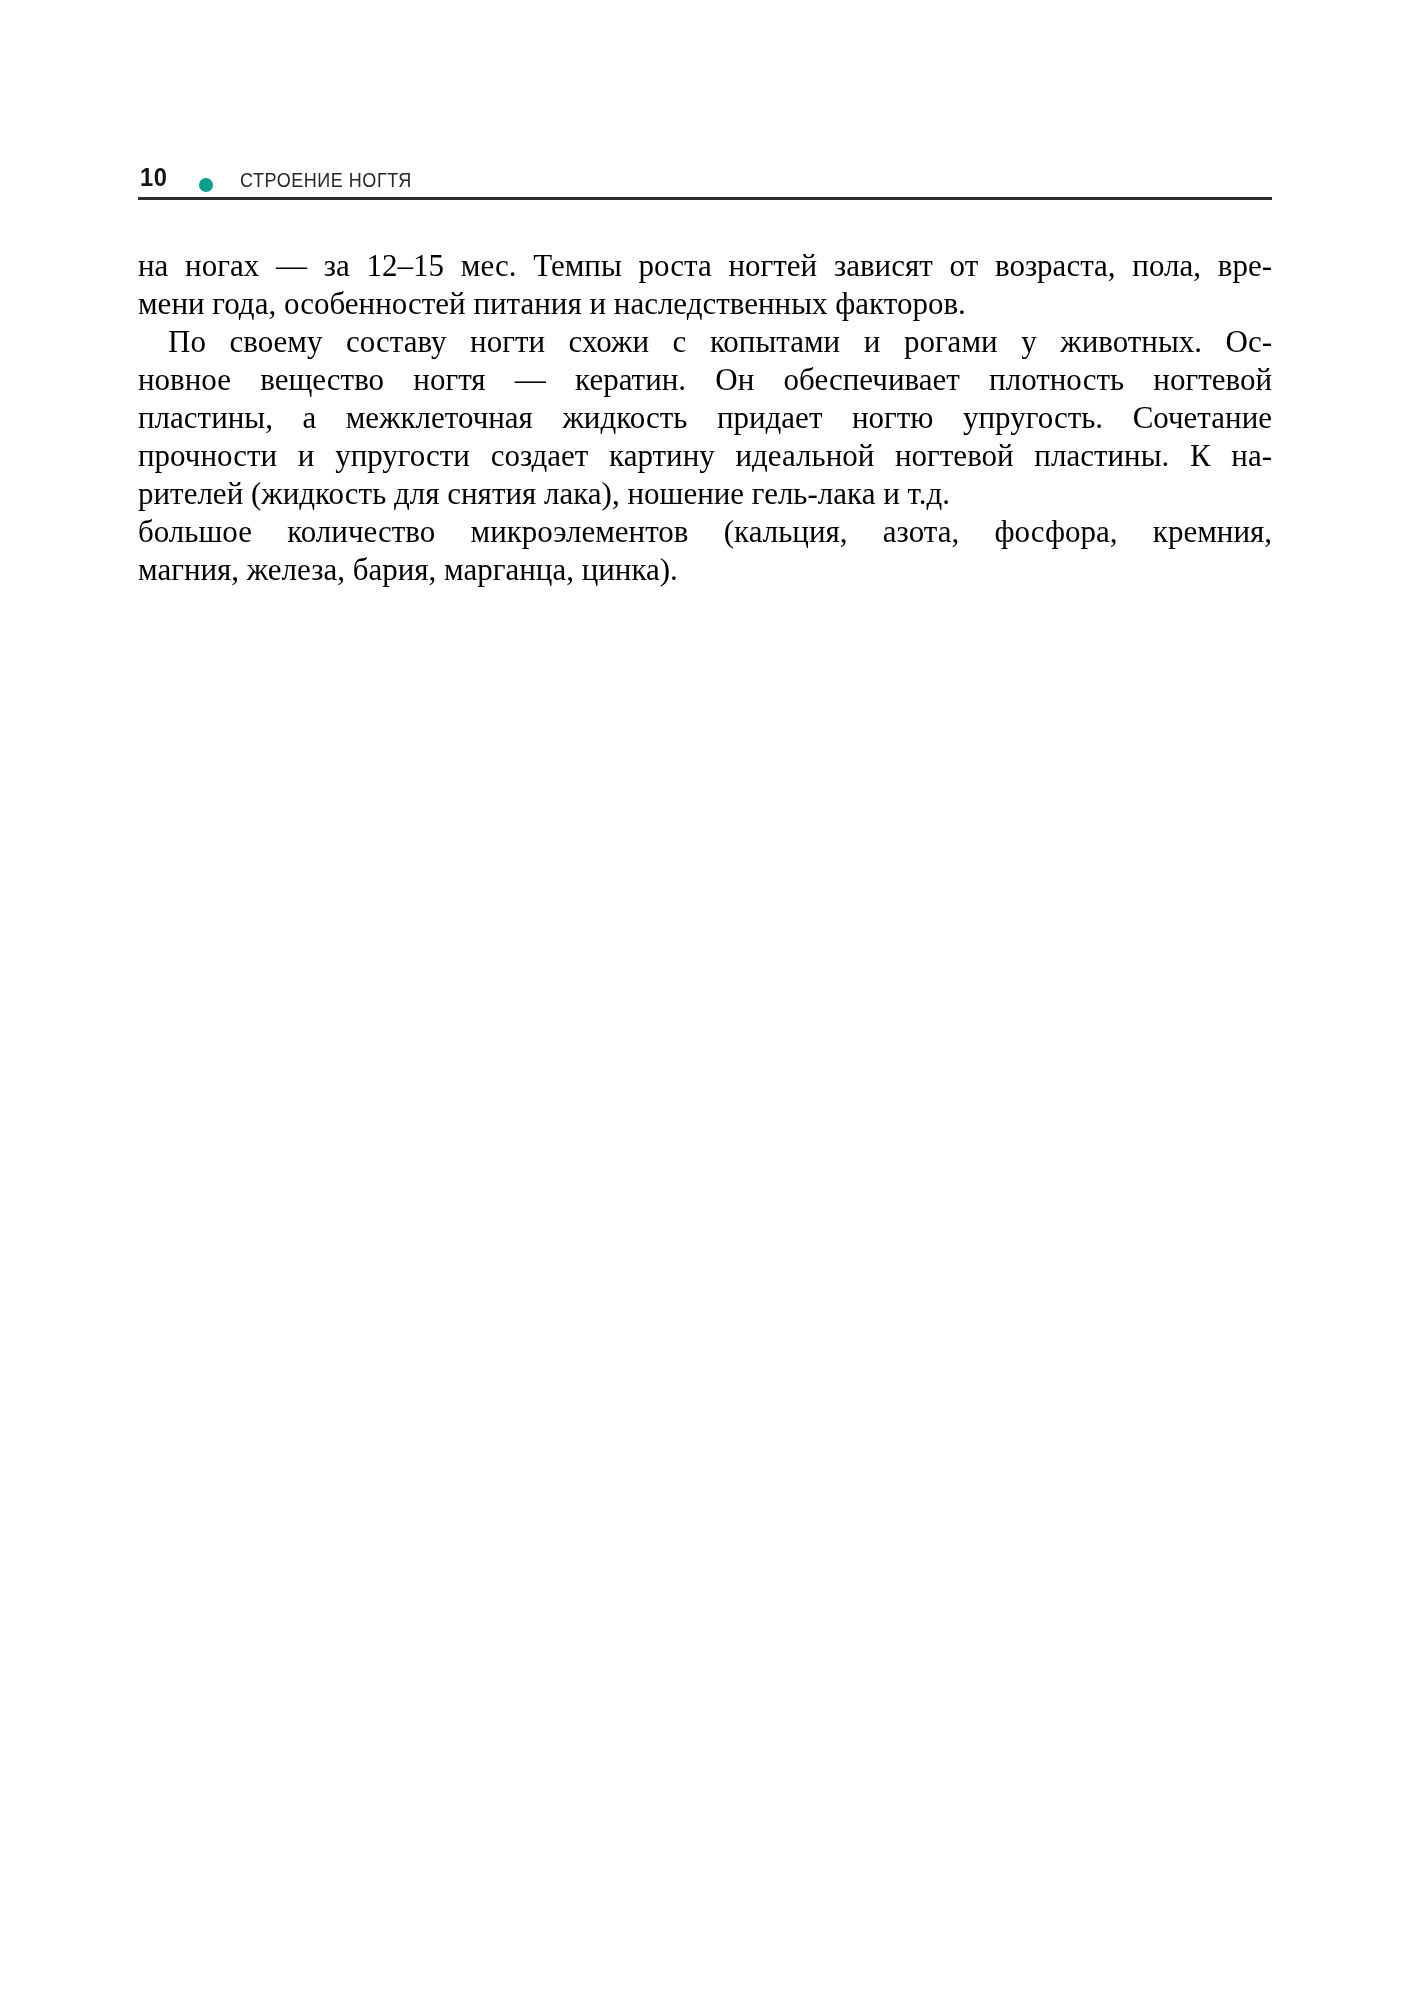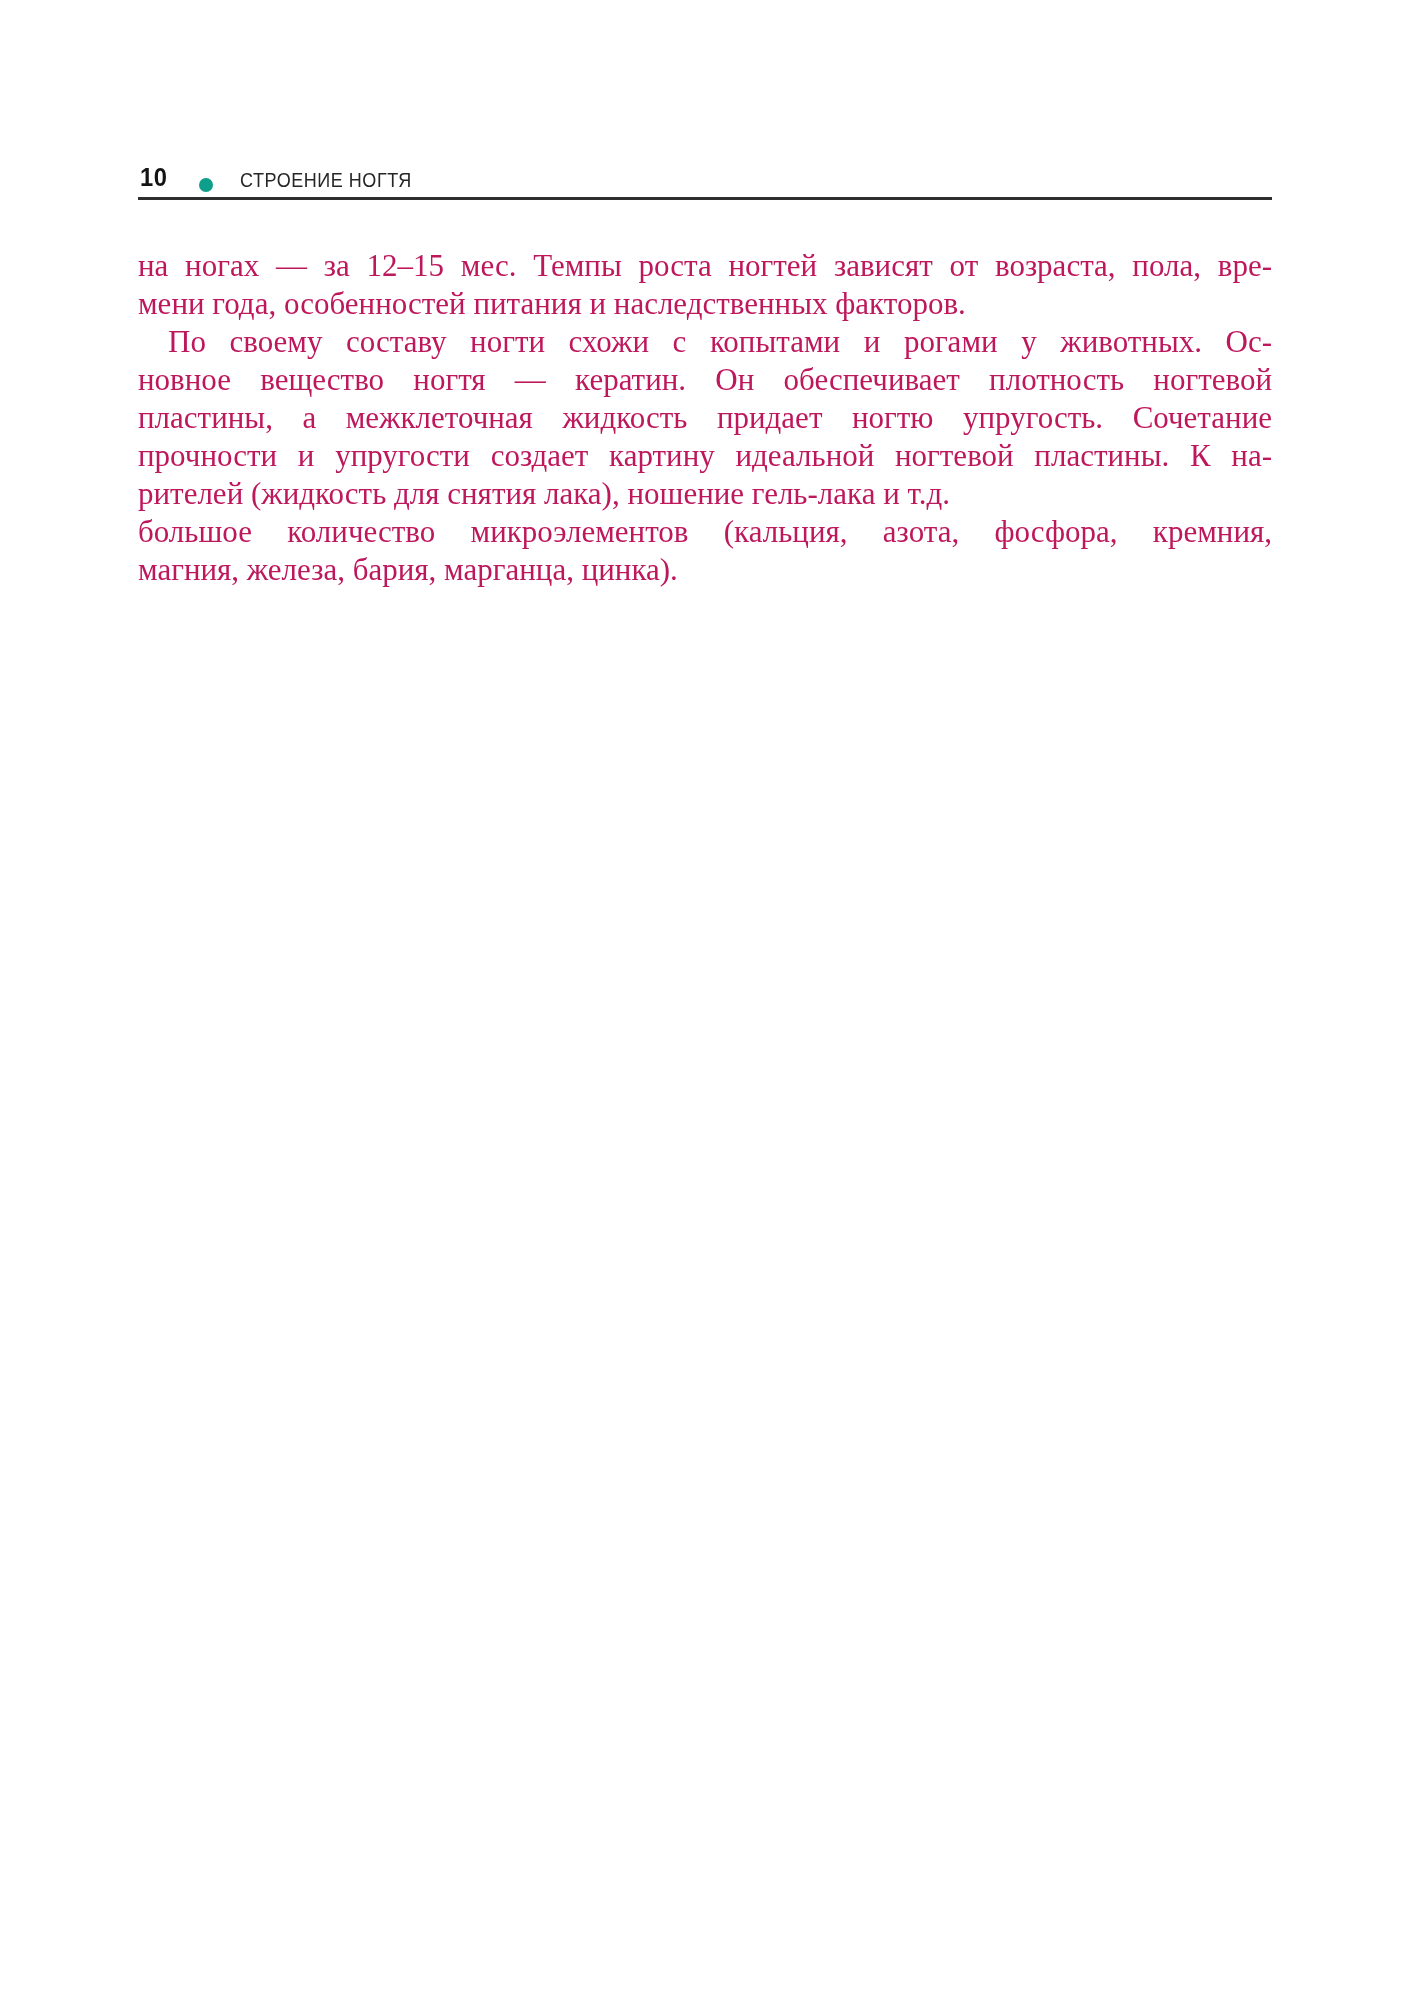--- a/index.html
+++ b/index.html
@@ -62,21 +62,21 @@
   }
   
   .text-block {
     position: absolute;
     top: 247px;
     left: 138px;
     width: 1134px;
     font-family: "Liberation Serif", serif;
     font-size: 31px;
     line-height: 38px;
-    color: #be185d;
+    color: #000000;
   }
   .line {
     text-align: justify;
     text-align-last: justify;
     height: 38px;
     overflow: hidden;
     white-space: normal;
   }
   .line.indent { text-indent: 30px; }
   .line.para-end {

